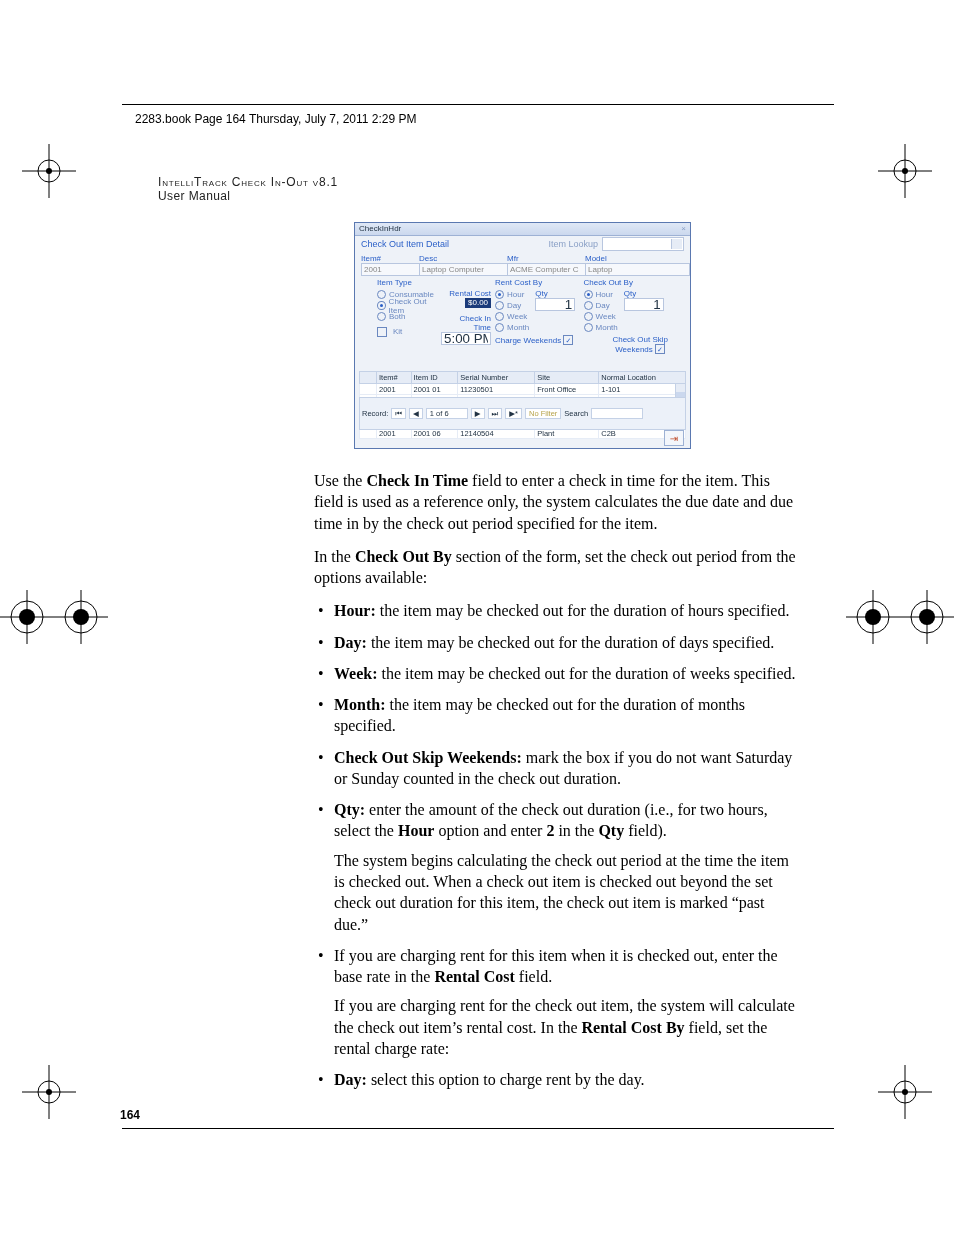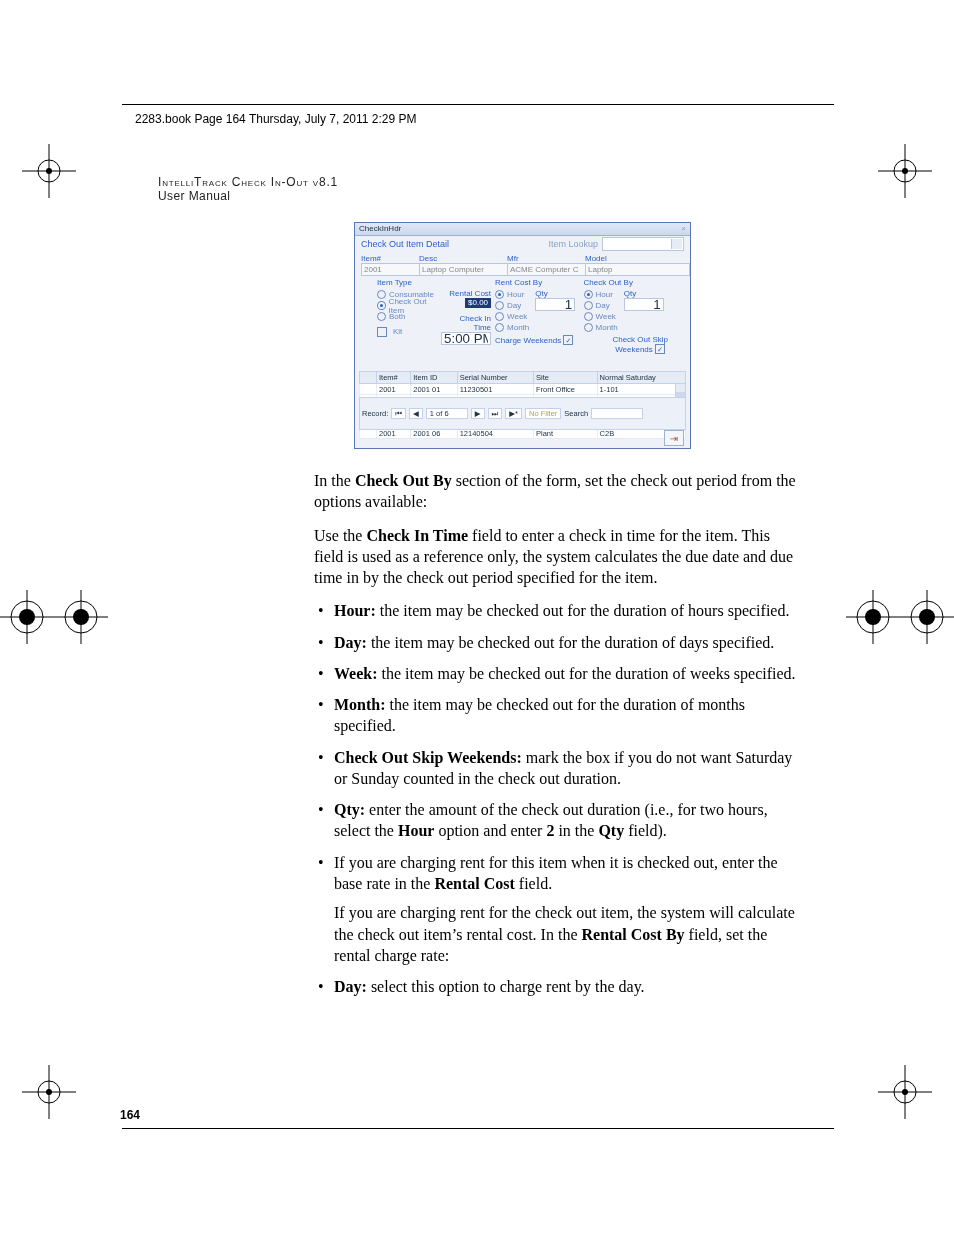--- a/index.html
+++ b/index.html
@@ -259,21 +259,21 @@
 
       <div class="tabwrap">
         <table>
           <thead>
               <tr>
             <th style="width:12px"></th>
             <th>Item#</th>
             <th>Item ID</th>
             <th>Serial Number</th>
             <th>Site</th>
-            <th>Normal Saturday</th>
+            <th>Normal Location</th>
           </tr>
             </thead>
           <tbody id="tab-body">
               <tr>
                 <td></td>
                 <td>2001</td>
                 <td>2001 01</td>
                 <td>11230501</td>
                 <td>Front Office</td>
                 <td>1-101</td>
@@ -329,30 +329,30 @@
         <span>Search</span>
         <span class="sbox"></span>
       </div>
       <div class="exitbtn">
           <span>⇥</span>
         </div>
     </div>
   </div>
 
   <div class="body">
+    <p><span>Use the </span><b>Check In Time</b><span> field to enter a check in time for the item. This field is used as a reference only, the system calculates the due date and due time in by the check out period specified for the item.</span></p>
     <p><span>In the </span><b>Check Out By</b><span> section of the form, set the check out period from the options available:</span></p>
-    <p><span>Use the </span><b>Check In Time</b><span> field to enter a check in time for the item. This field is used as a reference only, the system calculates the due date and due time in by the check out period specified for the item.</span></p>
     <ul>
       <li><b>Hour:</b><span> the item may be checked out for the duration of hours specified.</span></li>
       <li><b>Day:</b><span> the item may be checked out for the duration of days specified.</span></li>
       <li><b>Week:</b><span> the item may be checked out for the duration of weeks specified.</span></li>
       <li><b>Month:</b><span> the item may be checked out for the duration of months specified.</span></li>
       <li><b>Check Out Skip Weekends:</b><span> mark the box if you do not want Saturday or Sunday counted in the check out duration.</span></li>
       <li><b>Qty:</b><span> enter the amount of the check out duration (i.e., for two hours, select the </span><b>Hour</b><span> option and enter </span><b>2</b><span> in the </span><b>Qty</b><span> field).</span>
-        </li>
+        <p class="sub">The system begins calculating the check out period at the time the item is checked out. When a check out item is checked out beyond the set check out duration for this item, the check out item is marked “past due.”</p></li>
       <li><span>If you are charging rent for this item when it is checked out, enter the base rate in the </span><b>Rental Cost</b><span> field.</span>
         <p class="sub"><span>If you are charging rent for the check out item, the system will calculate the check out item’s rental cost. In the </span><b>Rental Cost By</b><span> field, set the rental charge rate:</span></p></li>
       <li><b>Day:</b><span> select this option to charge rent by the day.</span></li>
     </ul>
   </div>
 
   <div class="pagenum">164</div>
   <div class="ftrule"></div>
 </div>
 

